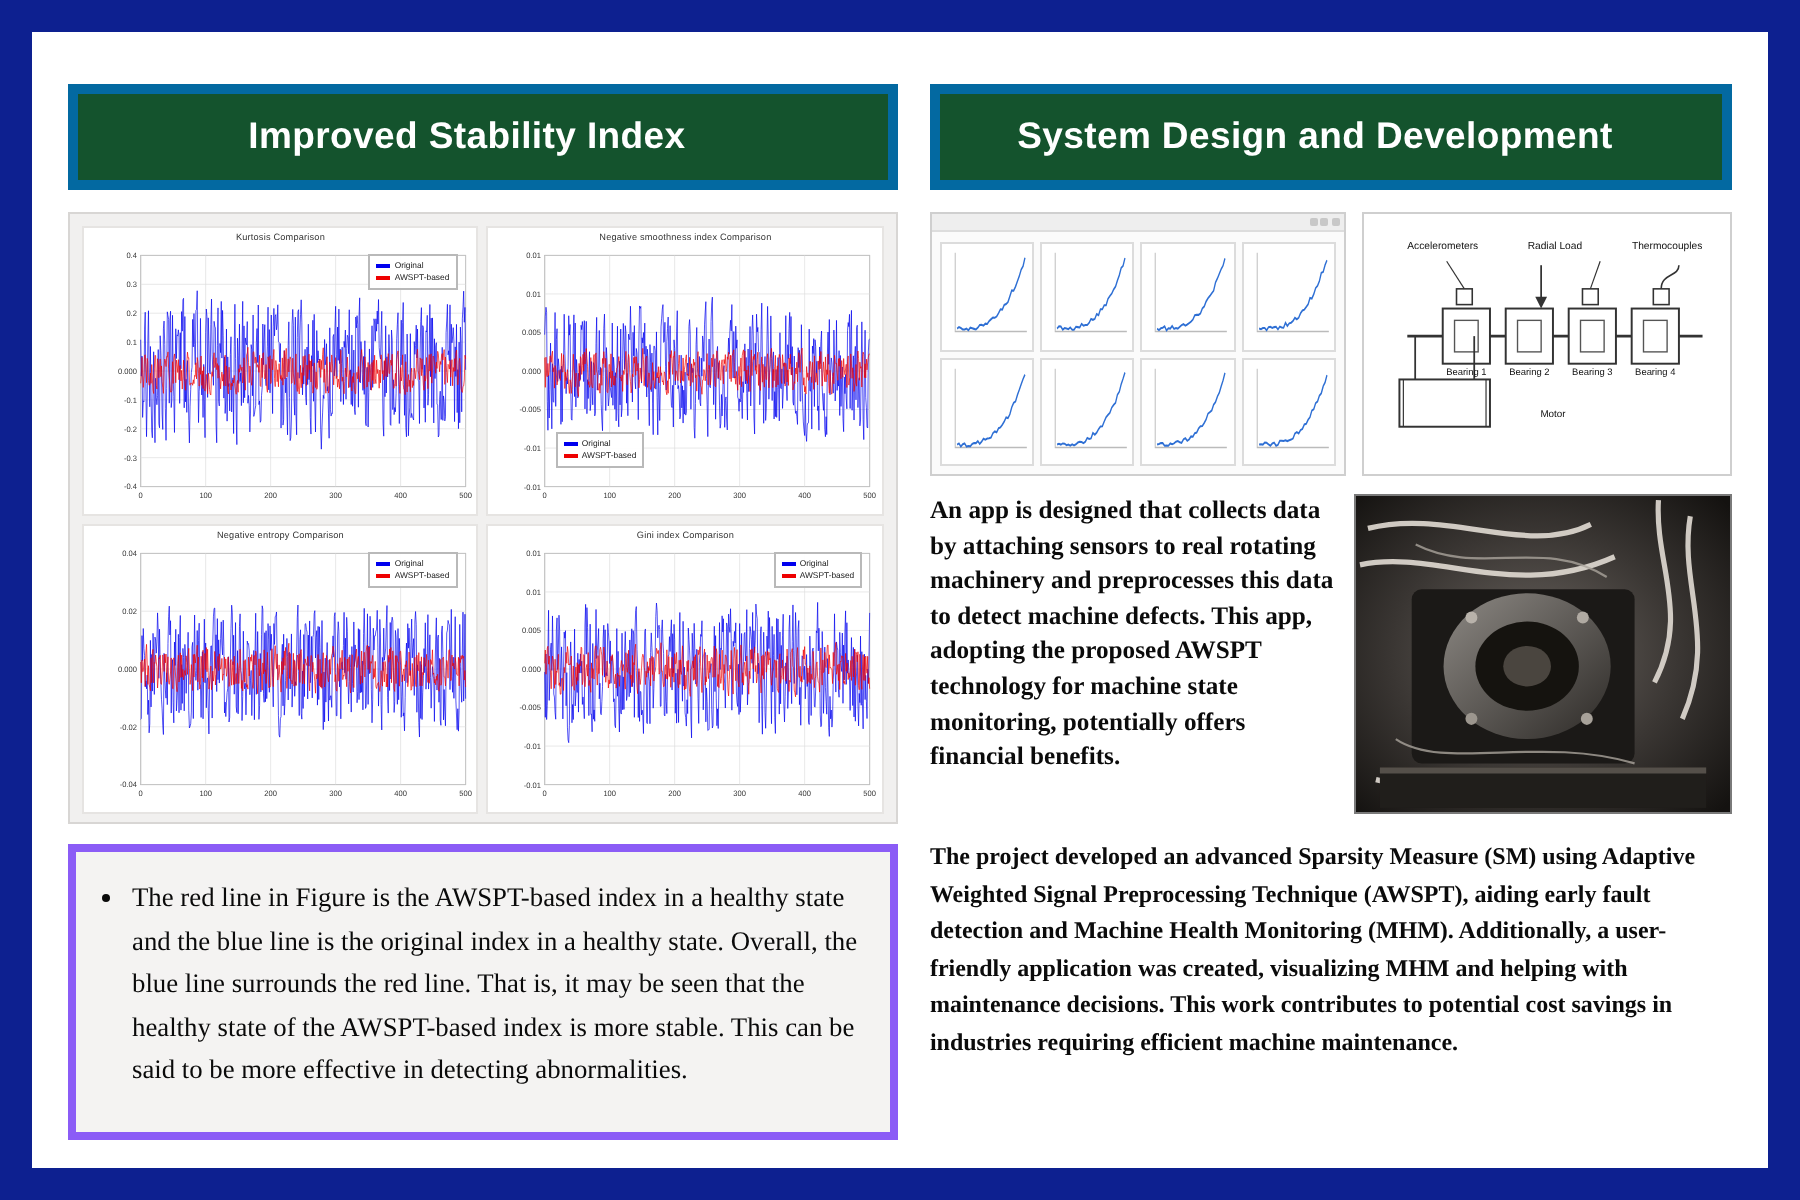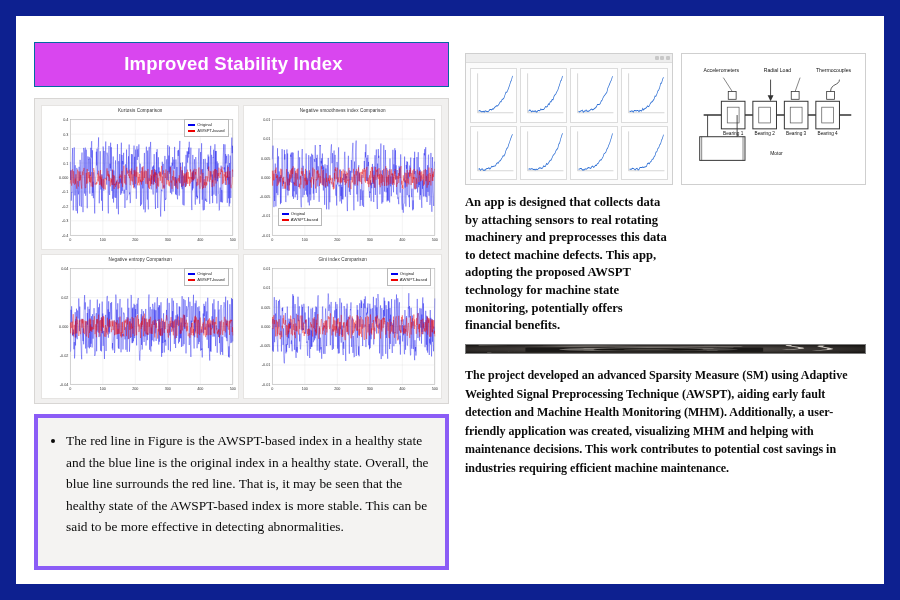--- a/index.html
+++ b/index.html
@@ -22,22 +22,22 @@
     left:0; top:0; right:0; bottom:0;
     display:flex;
     padding:26px 18px 14px 18px;
     gap:16px;
   }
   .col { display:flex; flex-direction:column; }
   .col-left  { width:418px; }
   .col-right { width:404px; }
 
   .section-title {
-    background:#d946ef;
-    border:1px solid #0369a1;
+    background:#14532d;
+    border:5px solid #0369a1;
     color:#ffffff;
     font-size:18.5px;
     font-weight:bold;
     text-align:center;
     padding:10px 20px 11px 4px;
     letter-spacing:0.2px;
   }
 
   
   .charts-panel {
@@ -139,21 +139,20 @@
     position:relative;
     overflow:hidden;
   }
   .diagram svg { width:100%; height:100%; display:block; }
 
   .right-mid {
     margin-top:9px;
     display:flex;
     gap:9px;
     height:160px;
-    flex-direction:column;
   }
   .app-text {
     width:203px;
     font-size:12.6px;
     line-height:17.6px;
     font-weight:bold;
     color:#0b0b0b;
     font-family:"Liberation Serif", serif;
   }
   .photo {
@@ -367,20 +366,21 @@
 
       <div class="bullet-box">
         <ul>
           <li>The red line in Figure is the AWSPT-based index in a healthy state and the blue line is the original index in a healthy state. Overall, the blue line surrounds the red line. That is, it may be seen that the healthy state of the AWSPT-based index is more stable. This can be said to be more effective in detecting abnormalities.</li>
         </ul>
       </div>
     </div>
 
     <div class="col col-right">
 
+      <div class="section-title">System Design and Development</div>
 
       <div class="right-top">
 
         <div class="app-shot">
           <div class="app-bar">
             <i></i>
             <i></i>
             <i></i>
           </div>
           <div class="app-grid" id="app-grid">

